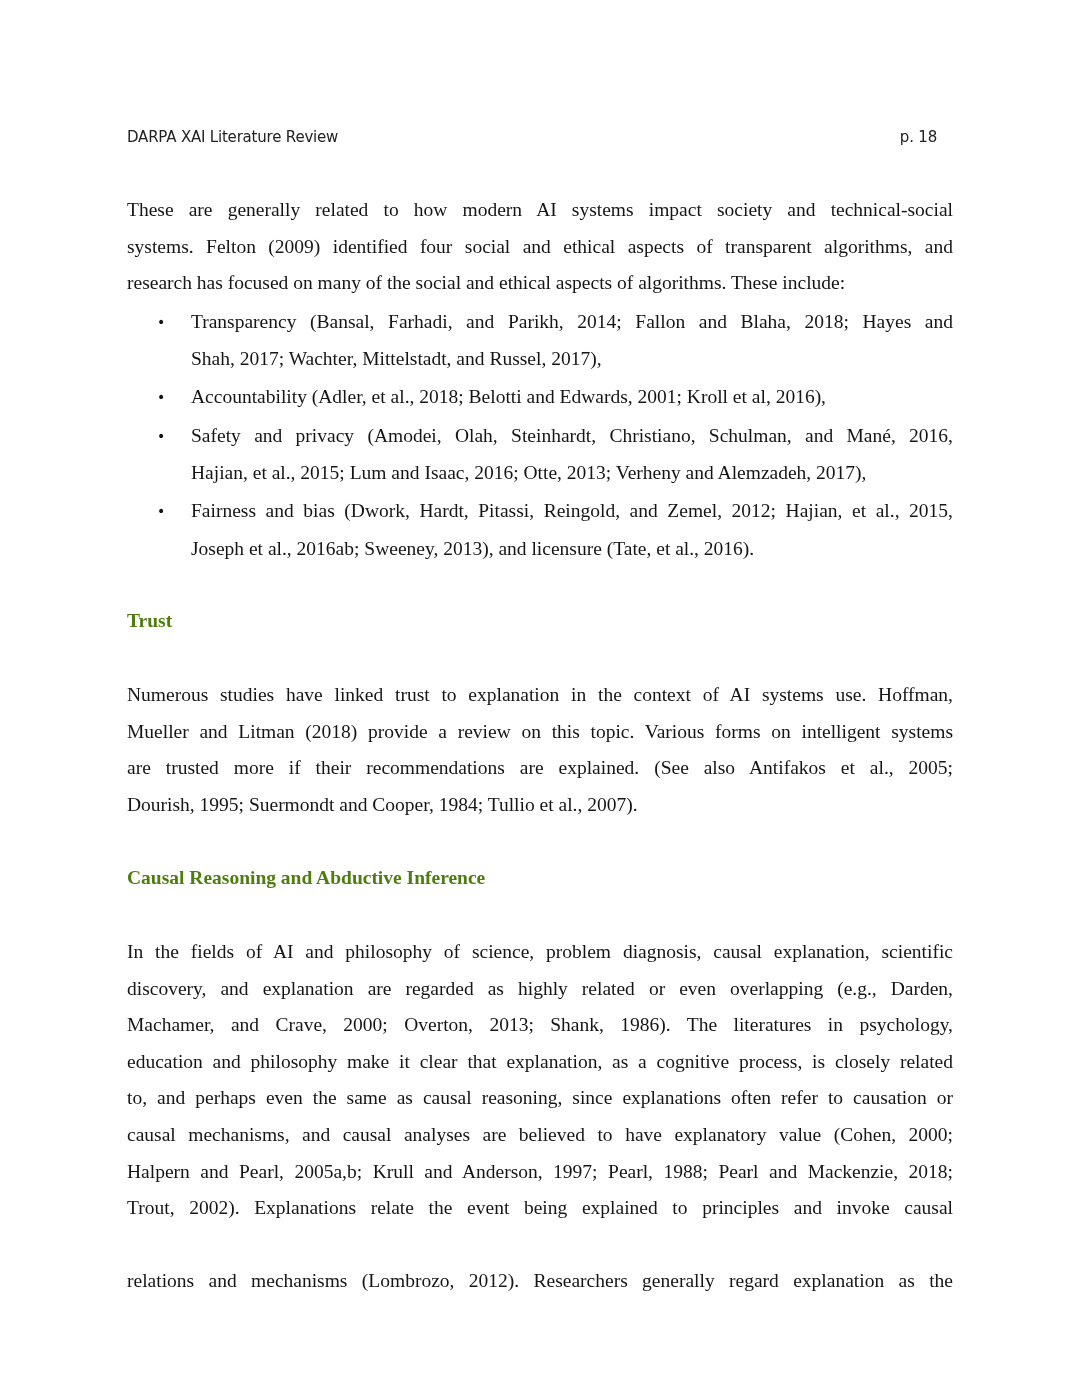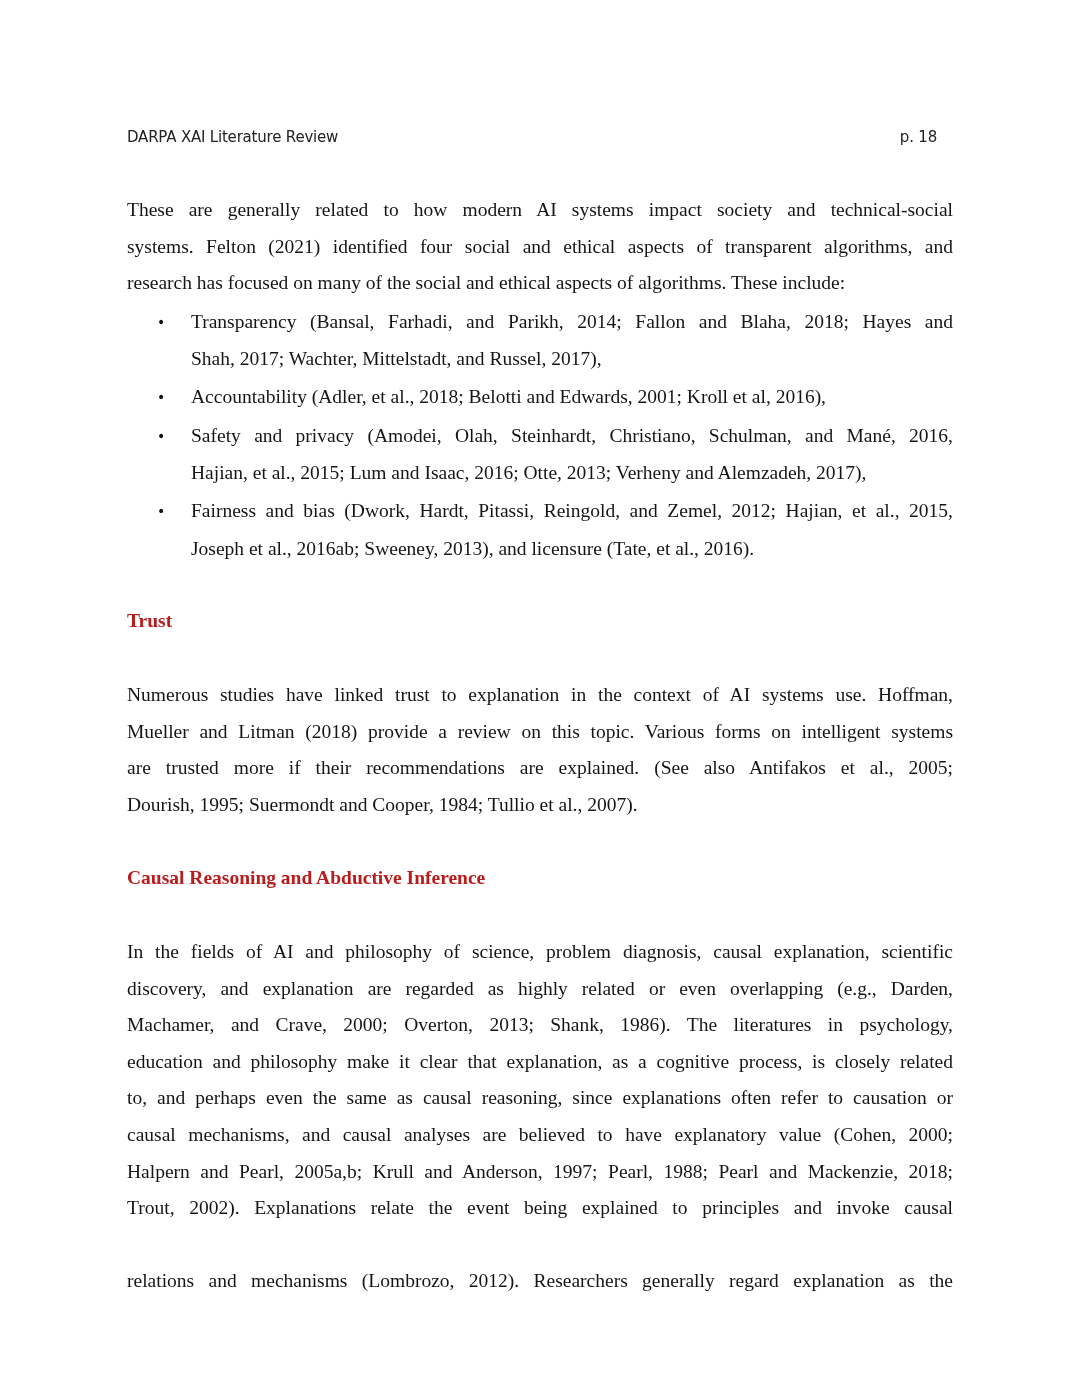--- a/index.html
+++ b/index.html
@@ -15,35 +15,35 @@
     font-family: "Liberation Serif", serif; font-size: 19.5px; line-height: 26px;
     white-space: nowrap; color: #151515; }
   .line.justify { text-align: justify; text-align-last: justify; }
   .line.indent { left: 191px; width: 762px; }
 
   .bullet { position: absolute; left: 157px; width: 10px; height: 26px;
     font-family: "DejaVu Sans", sans-serif; font-size: 14px; line-height: 26px; color: #111; }
 
   .heading { position: absolute; left: 127px; height: 26px;
     font-family: "Liberation Serif", serif; font-size: 19.5px; line-height: 26px;
-    font-weight: bold; color: #b91c1c; white-space: nowrap; }
+    font-weight: bold; color: #4d7c0f; white-space: nowrap; }
 </style>
 </head>
 <body>
 
 <div class="page">
 
   <div class="running-header">
     <span class="title">DARPA XAI Literature Review</span>
     <span class="pageno">p.  18</span>
   </div>
 
   <div>
     <div class="line justify" style="top:197px">These are generally related to how modern AI systems impact society and technical-social</div>
-    <div class="line justify" style="top:234px">systems. Felton (2021) identified four social and ethical aspects of transparent algorithms, and</div>
+    <div class="line justify" style="top:234px">systems. Felton (2009) identified four social and ethical aspects of transparent algorithms, and</div>
     <div class="line" style="top:270px">research has focused on many of the social and ethical aspects of algorithms. These include:</div>
   </div>
 
   <div>
     <div>
       <span class="bullet" style="top:309px">•</span>
       <div class="line indent justify" style="top:309px">Transparency (Bansal, Farhadi, and Parikh, 2014; Fallon and Blaha, 2018; Hayes and</div>
       <div class="line indent" style="top:346px">Shah, 2017; Wachter, Mittelstadt, and Russel, 2017),</div>
     </div>
     <div>

